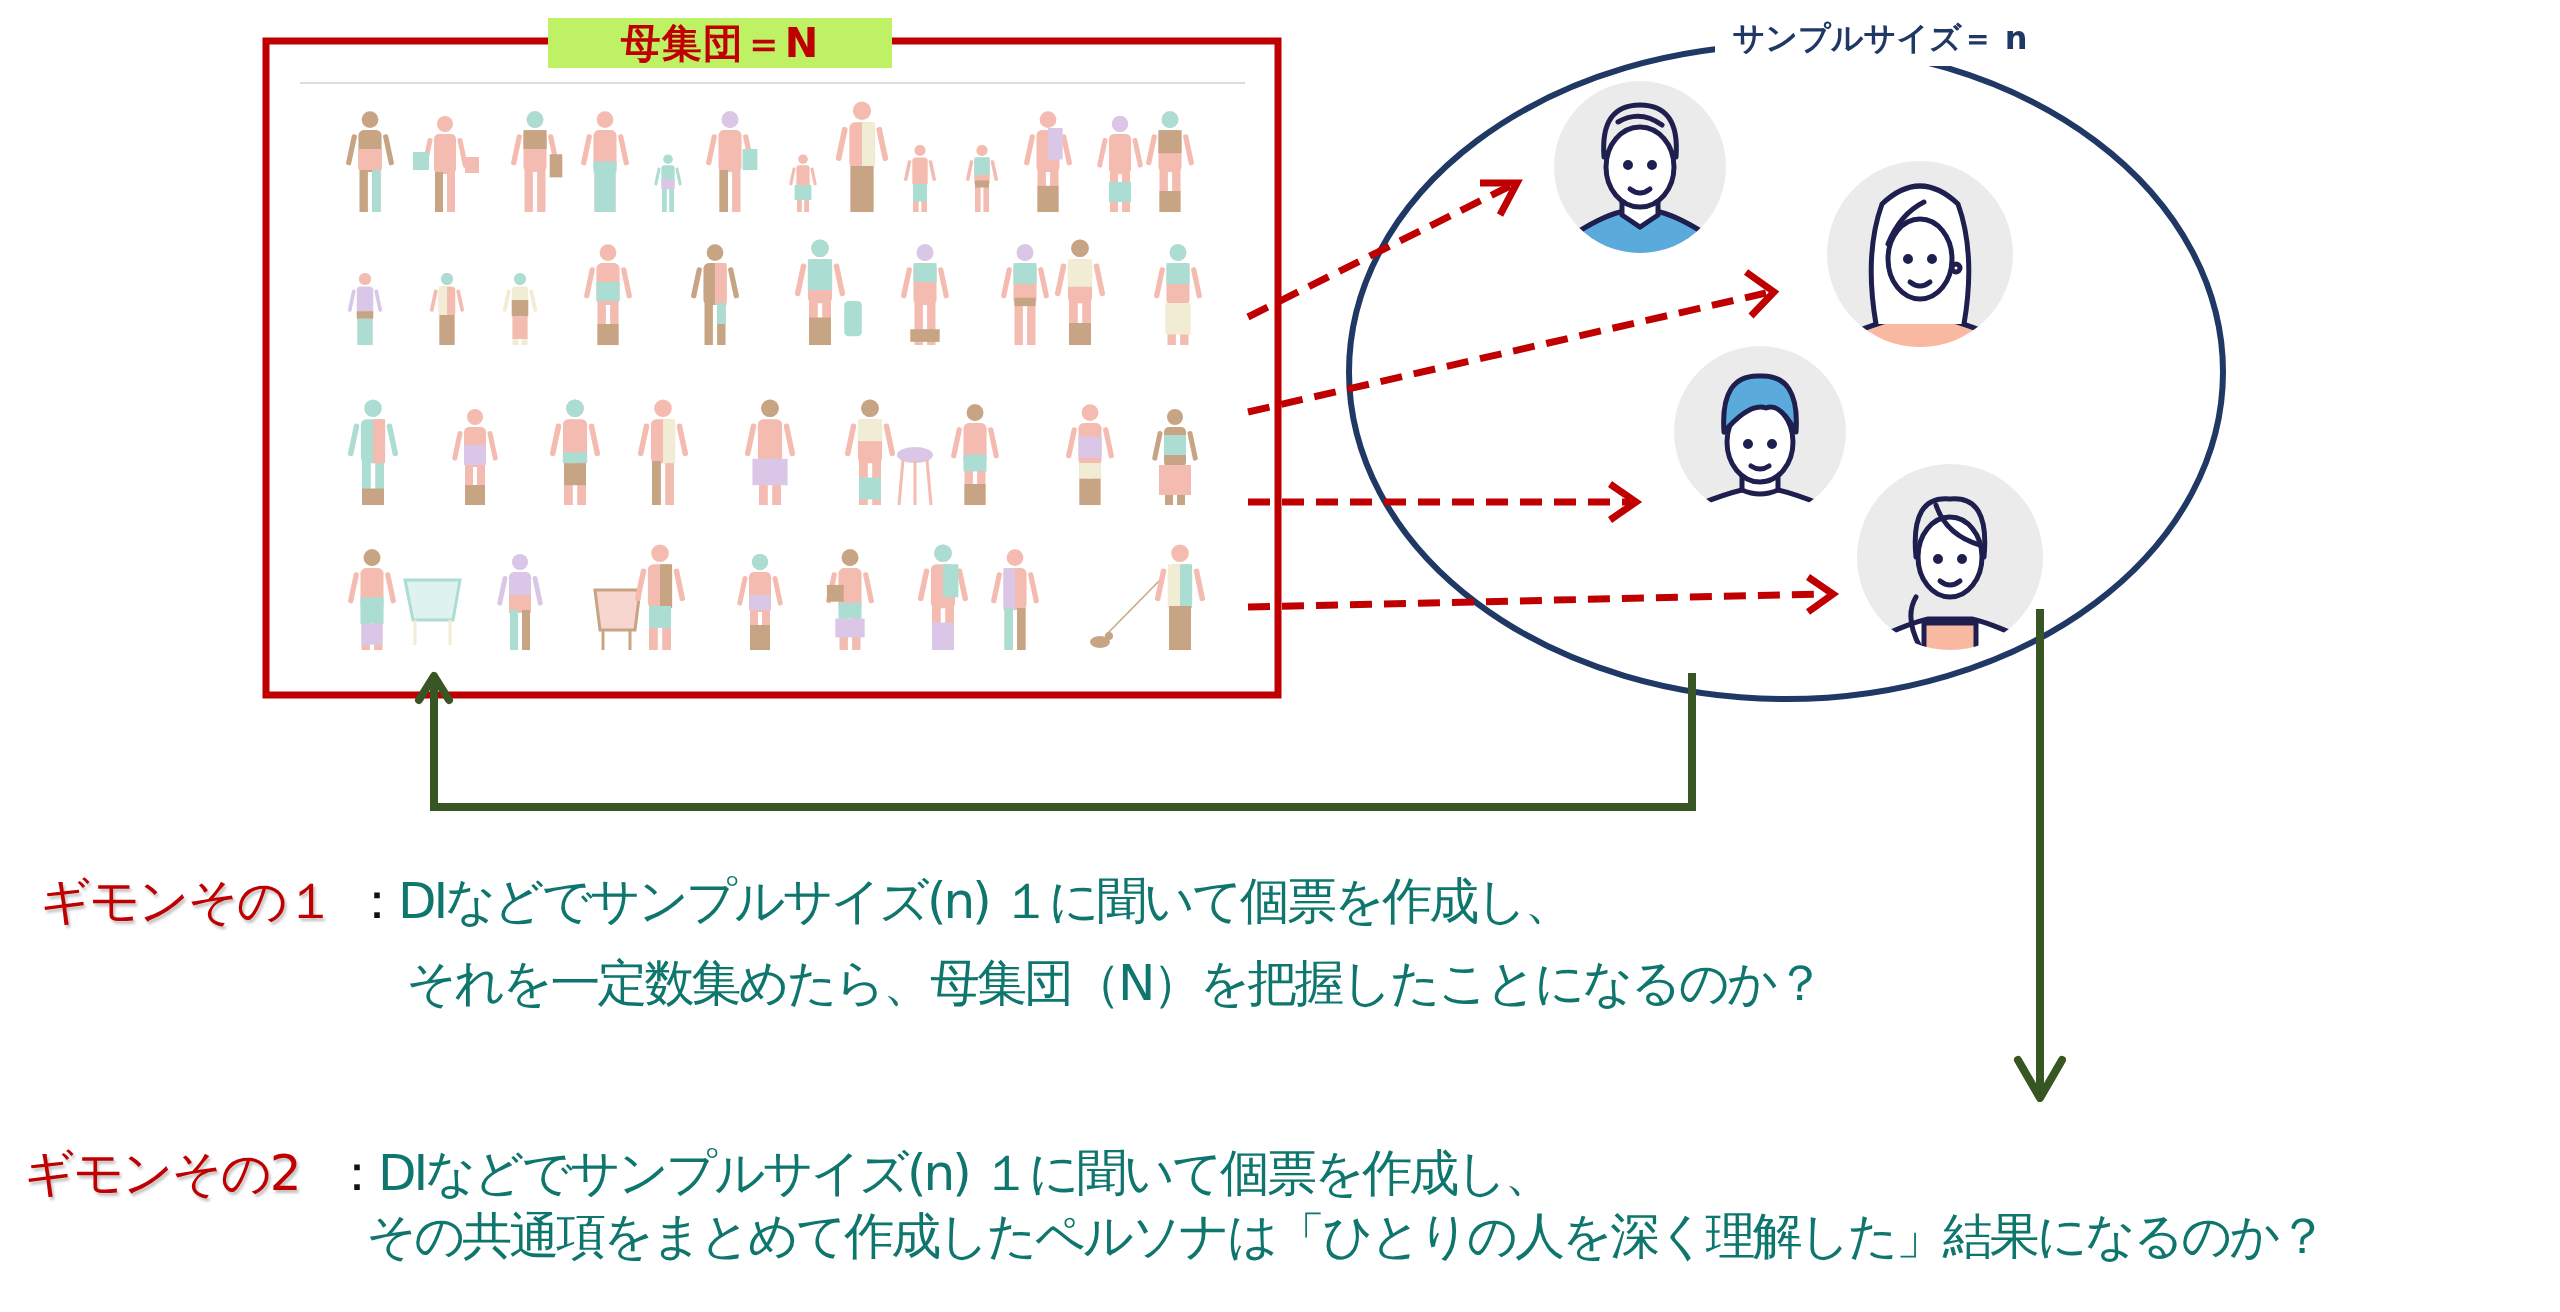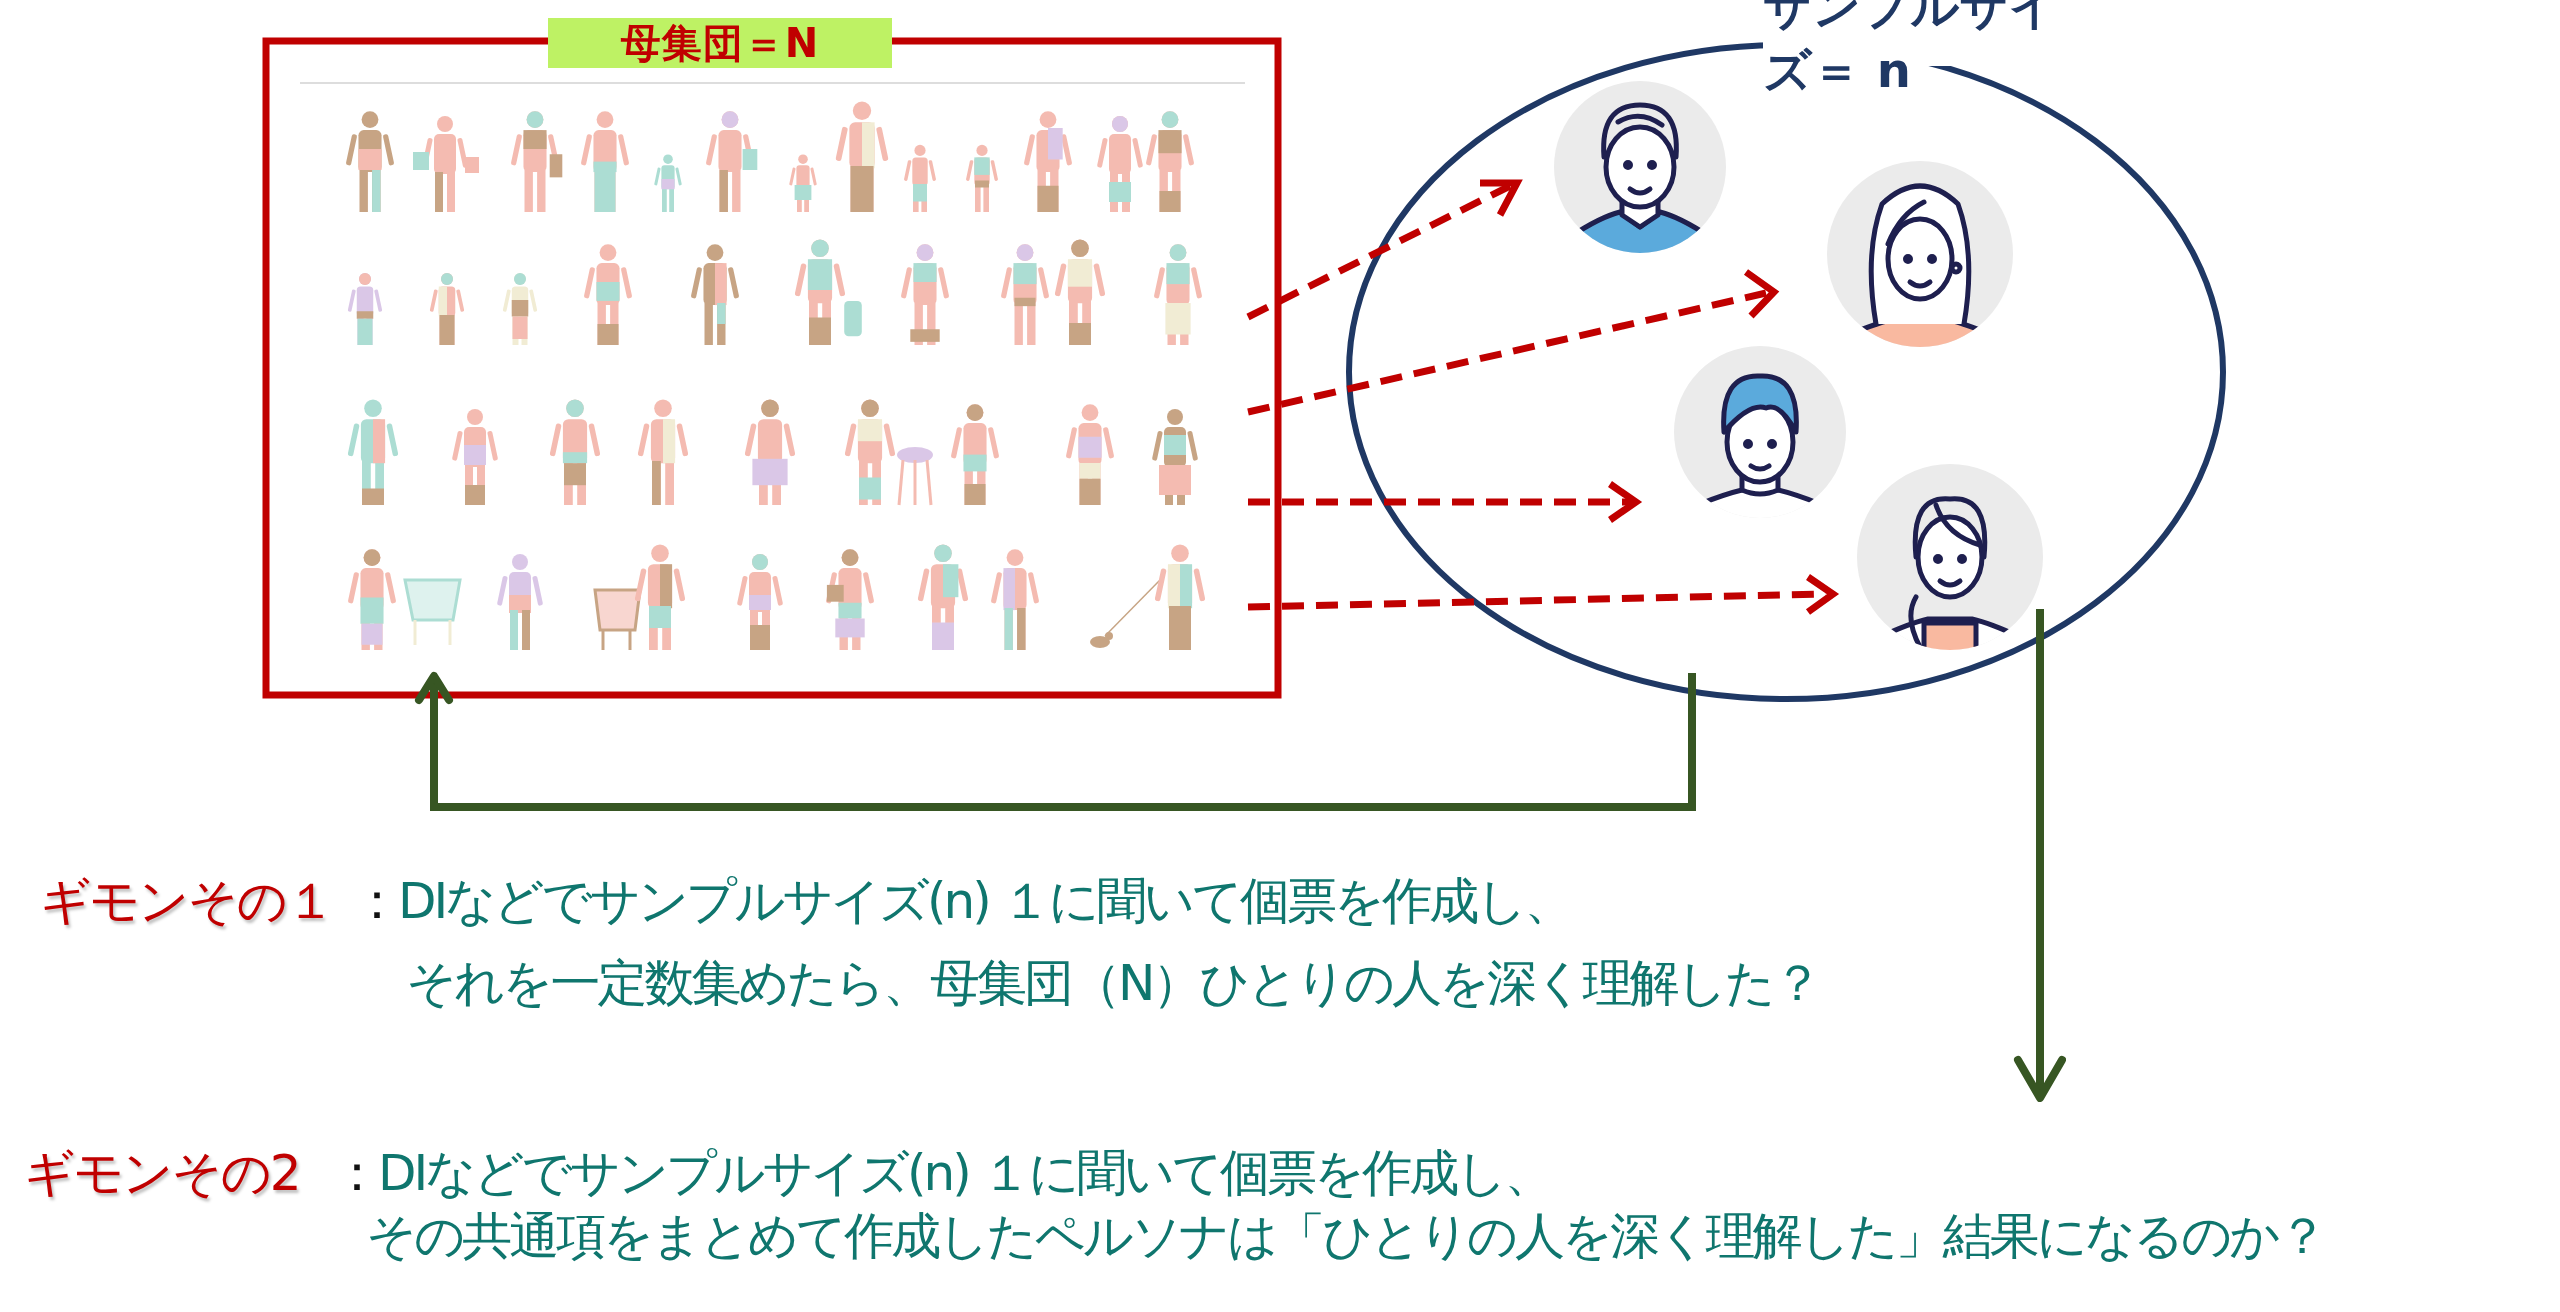--- a/index.html
+++ b/index.html
@@ -5,22 +5,22 @@
   html, body { margin: 0; padding: 0; background: #ffffff; }
   body { width: 2560px; height: 1312px; position: relative; overflow: hidden;
          font-family: "DejaVu Sans", "Liberation Sans", sans-serif; }
   #canvas { position: absolute; left: 0; top: 0; }
   .title-pop { position: absolute; left: 548px; top: 18px; width: 344px; height: 50px;
                background: #bef264; display: flex; align-items: center; justify-content: center;
                color: #C00000; font-weight: bold; font-size: 40px; letter-spacing: 1px;
                font-family: "DejaVu Sans", sans-serif; }
   .title-sample { position: absolute; left: 1715px; top: 12px; width: 330px; height: 54px;
                   background: #fff; display: flex; align-items: center; justify-content: center;
-                  color: #1F3864; font-weight: bold; font-size: 48px;
-                  font-family: "DejaVu Sans", sans-serif; margin-left: 48px; }
+                  color: #1F3864; font-weight: bold; font-size: 32px;
+                  font-family: "DejaVu Sans", sans-serif; }
   .q-label { position: absolute; color: #C00000; font-size: 50px; white-space: nowrap;
              text-shadow: 2px 3px 3px rgba(0,0,0,0.25); letter-spacing: -2px;
              font-family: "DejaVu Sans", sans-serif; }
   .q-colon { position: absolute; color: #111; font-size: 50px;
              font-family: "DejaVu Sans", sans-serif; }
   .q-line { position: absolute; color: #0f766e; font-size: 50px; white-space: nowrap; letter-spacing: -3px;
             font-family: "DejaVu Sans", sans-serif; }
 </style>
 </head>
 <body>
@@ -399,21 +399,21 @@
   </g>
 </svg>
 
 <div class="title-pop">母集団＝N</div>
 <div class="title-sample">サンプルサイズ＝ n</div>
 
 <div>
   <span class="q-label" style="left:40px; top:868px;">ギモンその１</span>
   <span class="q-colon" style="left:352px; top:868px;">：</span>
   <span class="q-line" style="left:398px; top:868px;">DIなどでサンプルサイズ(n) １に聞いて個票を作成し、</span>
-  <span class="q-line" style="left:406px; top:950px;">それを一定数集めたら、母集団（N）ひとりの人を深く理解した？</span>
+  <span class="q-line" style="left:406px; top:950px;">それを一定数集めたら、母集団（N）を把握したことになるのか？</span>
 </div>
 
 <div>
   <span class="q-label" style="left:24px; top:1140px;">ギモンその2</span>
   <span class="q-colon" style="left:332px; top:1140px;">：</span>
   <span class="q-line" style="left:378px; top:1140px;">DIなどでサンプルサイズ(n) １に聞いて個票を作成し、</span>
   <span class="q-line" style="left:366px; top:1203px;">その共通項をまとめて作成したペルソナは「ひとりの人を深く理解した」結果になるのか？</span>
 </div>
 
 </body></html>

